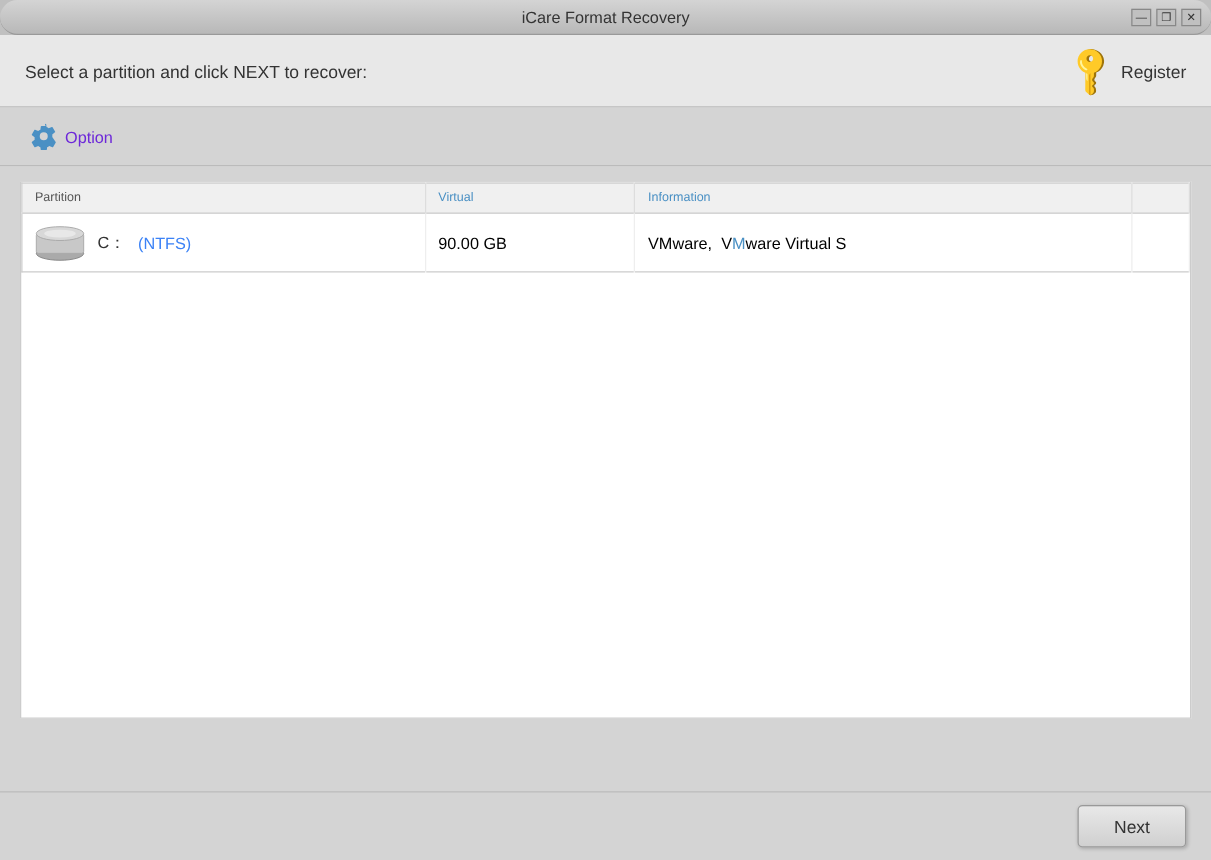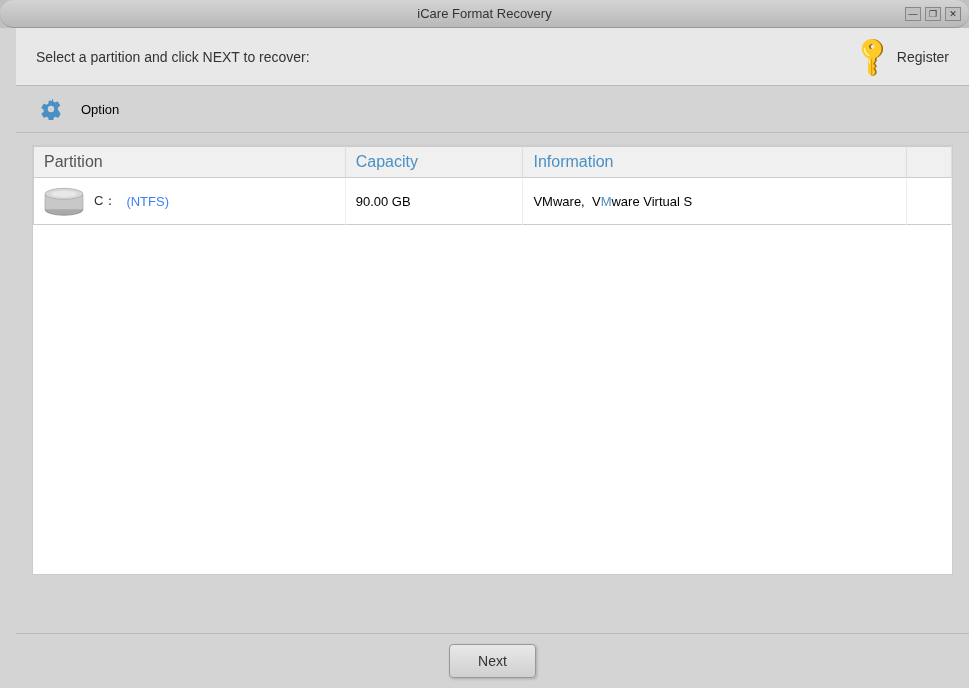--- a/index.html
+++ b/index.html
@@ -49,21 +49,20 @@
       justify-content: center;
       color: #333;
     }
 
     
     .app-container {
       flex: 1;
       display: flex;
       flex-direction: column;
       background: #d4d4d4;
-      padding-left: 16px;
     }
 
     
     .header-bar {
       background: #e8e8e8;
       padding: 12px 20px;
       display: flex;
       align-items: center;
       justify-content: space-between;
       border-bottom: 1px solid #bbb;
@@ -93,25 +92,25 @@
       background: #d4d4d4;
       padding: 8px 16px;
       display: flex;
       align-items: center;
       gap: 16px;
       border-bottom: 1px solid #bbb;
     }
     .toolbar-btn {
       display: flex;
       align-items: center;
-      gap: 19px;
+      gap: 6px;
       cursor: pointer;
       padding: 4px 8px;
       font-size: 13px;
-      color: #000000;
+      color: #6d28d9;
       background: none;
       border: none;
     }
     .gear-icon {
       width: 22px;
       height: 22px;
       color: #4a90c4;
     }
 
     
@@ -129,21 +128,21 @@
       border-collapse: collapse;
     }
     .partition-table thead tr {
       background: #f0f0f0;
       border-bottom: 1px solid #ccc;
     }
     .partition-table th {
       text-align: left;
       padding: 6px 10px;
       font-weight: normal;
-      font-size: 16px;
+      font-size: 10px;
       color: #555;
       border-right: 1px solid #ddd;
     }
     .partition-table th.blue-link {
       color: #4a90c4;
     }
     .partition-table td {
       padding: 8px 10px;
       border-right: 1px solid #eee;
       vertical-align: middle;
@@ -173,21 +172,21 @@
       background: white;
       border: 1px solid #ccc;
       min-height: 430px;
     }
 
     
     .bottom-bar {
       background: #d4d4d4;
       padding: 10px 20px;
       display: flex;
-      justify-content: center;
+      justify-content: flex-end;
       align-items: center;
       border-top: 1px solid #bbb;
       height: 55px;
     }
     .next-btn {
       background: linear-gradient(to bottom, #e8e8e8, #d0d0d0);
       border: 1px solid #999;
       border-radius: 4px;
       padding: 8px 28px;
       font-size: 14px;
@@ -227,21 +226,21 @@
       <span>Option</span>
     </button>
   </div>
 
   <div class="content-area">
     <div class="table-wrapper">
       <table class="partition-table">
         <thead>
           <tr>
             <th>Partition</th>
-            <th class="blue-link">Capacity</th>
+            <th class="blue-link">Virtual</th>
             <th class="blue-link">Information</th>
             <th></th>
           </tr>
         </thead>
         <tbody>
           <tr class="table-row">
             <td>
               <div class="partition-cell">
                 <svg class="drive-icon" viewBox="0 0 50 38">
 

